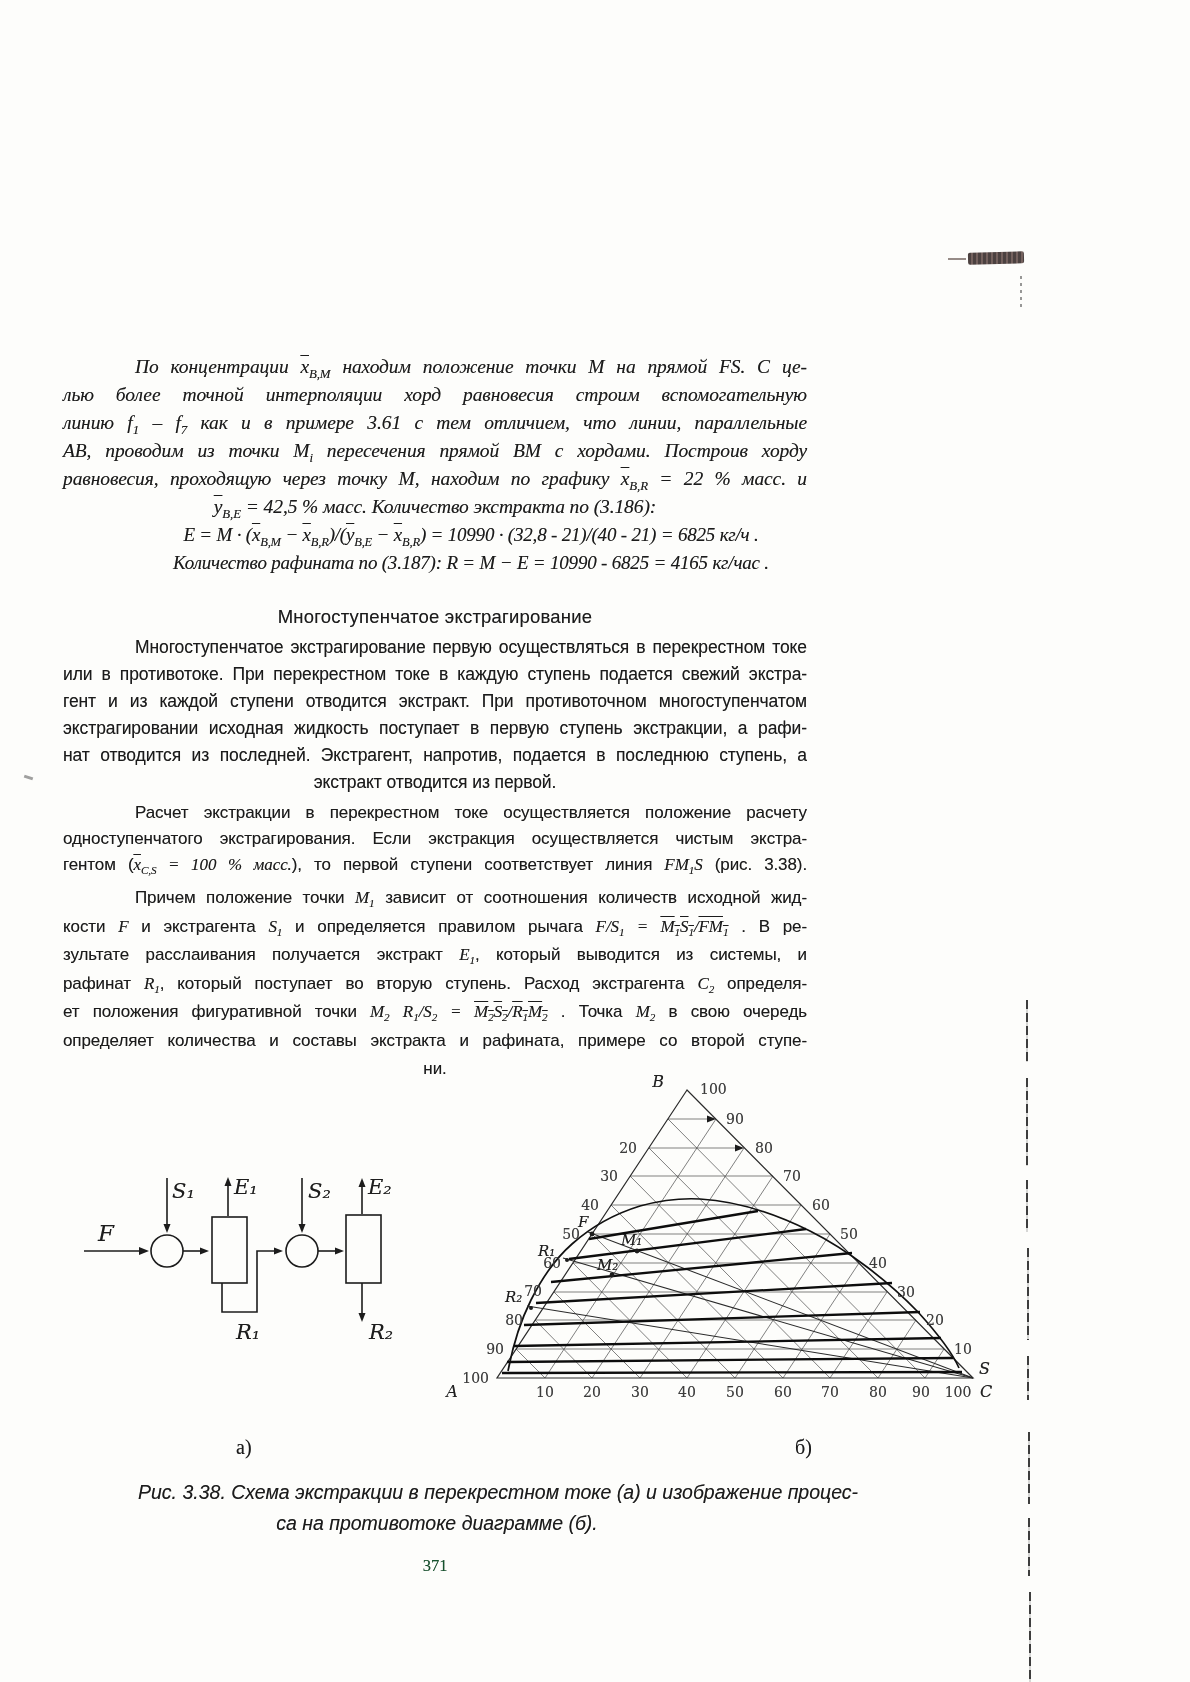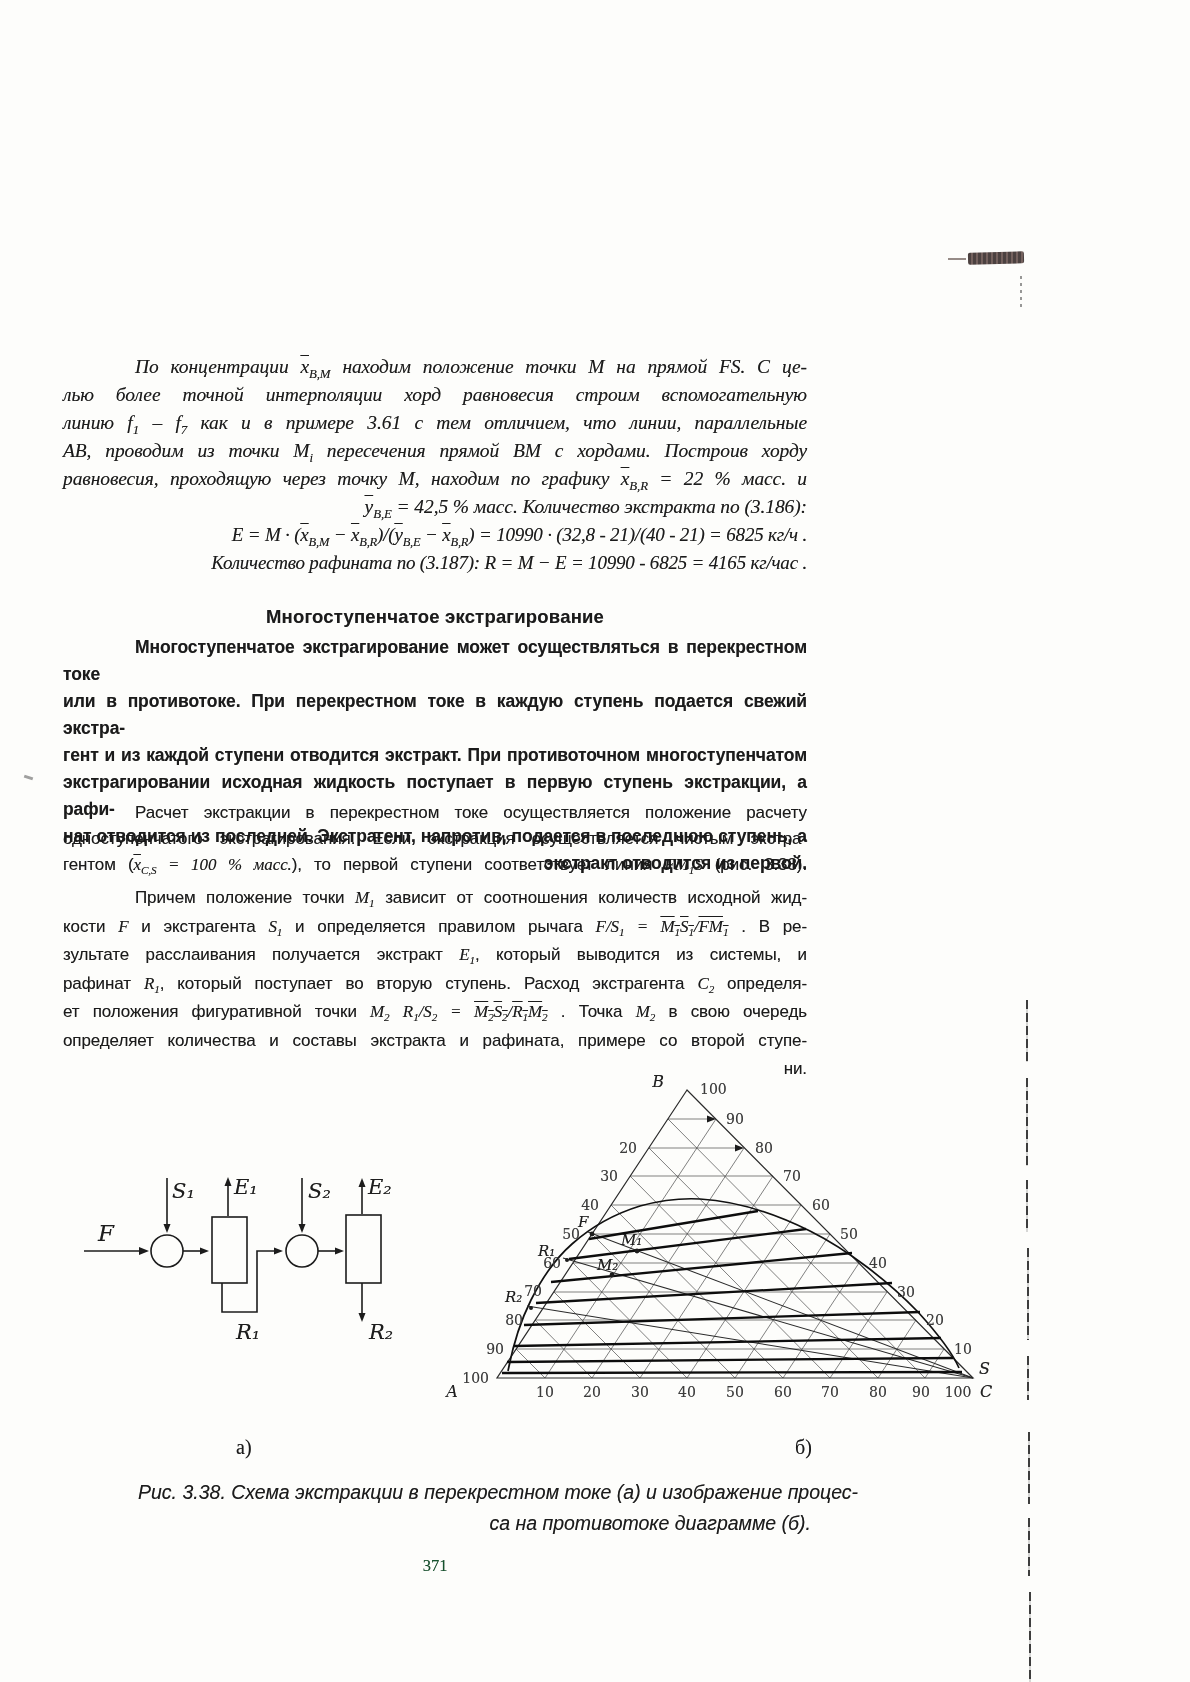--- a/index.html
+++ b/index.html
@@ -1,23 +1,23 @@
 <!DOCTYPE html>
 <html><head>
 <meta charset="utf-8">
 <style>
   html,body{margin:0;padding:0;background:#d8d8d8;}
   .page{position:relative;width:1190px;height:1682px;background:#fdfdfb;overflow:hidden;
         color:#1b1b1b; text-shadow:0 0 .5px rgba(25,25,25,.45);}
   .abs{position:absolute;}
   .serifit{font-family:"Liberation Serif",serif;font-style:italic;}
   .sans{font-family:"Liberation Sans",sans-serif;}
-  .b{font-weight:700;}
+  .b{font-weight:400;}
   .jline{text-align:justify;text-align-last:justify;}
-  .lline{text-align:right;white-space:nowrap;}
+  .lline{text-align:center;white-space:nowrap;}
   .ind{text-indent:72px;}
   .ov{text-decoration:overline;}
   .it{font-family:"Liberation Serif",serif;font-style:italic;}
   sub{font-size:.66em;line-height:0;}
   .intro{left:63px;top:353px;width:744px;font-size:19.5px;line-height:28px;letter-spacing:-.1px;font-style:italic;}
   .intro .fline{font-size:19px;letter-spacing:-.2px;}
   .heading{left:63px;top:606px;width:744px;text-align:center;font-size:18.5px;letter-spacing:.2px;}
   .boldp{left:63px;top:634px;width:744px;font-size:17.5px;line-height:27px;letter-spacing:-.1px;}
   .calcp{left:63px;top:800px;width:744px;font-size:17px;line-height:26px;letter-spacing:-.1px;}
   .mp{left:63px;top:884px;width:744px;font-size:17px;line-height:28.5px;letter-spacing:-.1px;}
@@ -53,21 +53,21 @@
     <div class="jline">АВ, проводим из точки М<sub>i</sub> пересечения прямой ВМ с хордами. Построив хорду</div>
     <div class="jline">равновесия, проходящую через точку М, находим по графику <span class="ov">x</span><sub>В,R</sub> = 22 % масс. и</div>
     <div class="lline"><span class="ov">y</span><sub>В,Е</sub> = 42,5 % масс. Количество экстракта по (3.186):</div>
     <div class="lline fline" style="padding-left:72px">Е = М · (<span class="ov">x</span><sub>В,М</sub> − <span class="ov">x</span><sub>В,R</sub>)/(<span class="ov">y</span><sub>В,Е</sub> − <span class="ov">x</span><sub>В,R</sub>) = 10990 · (32,8 - 21)/(40 - 21) = 6825 кг/ч .</div>
     <div class="lline fline" style="padding-left:72px">Количество рафината по (3.187):  R = М − Е = 10990 - 6825 = 4165 кг/час .</div>
   </div>
 
   <div class="abs sans b heading">Многоступенчатое экстрагирование</div>
 
   <div class="abs sans b boldp">
-    <div class="jline ind">Многоступенчатое экстрагирование может осуществляться в перекрестном токе</div>
+    <div class="jline ind">Многоступенчатое экстрагирование первую осуществляться в перекрестном токе</div>
     <div class="jline">или в противотоке. При перекрестном токе в каждую ступень подается свежий экстра-</div>
     <div class="jline">гент и из каждой ступени отводится экстракт. При противоточном многоступенчатом</div>
     <div class="jline">экстрагировании исходная жидкость поступает в первую ступень экстракции, а рафи-</div>
     <div class="jline">нат отводится из последней. Экстрагент, напротив, подается в последнюю ступень, а</div>
     <div class="lline">экстракт отводится из первой.</div>
   </div>
 
   <div class="abs sans calcp">
     <div class="jline ind">Расчет экстракции в перекрестном токе осуществляется положение расчету</div>
     <div class="jline">одноступенчатого экстрагирования. Если экстракция осуществляется чистым экстра-</div>

